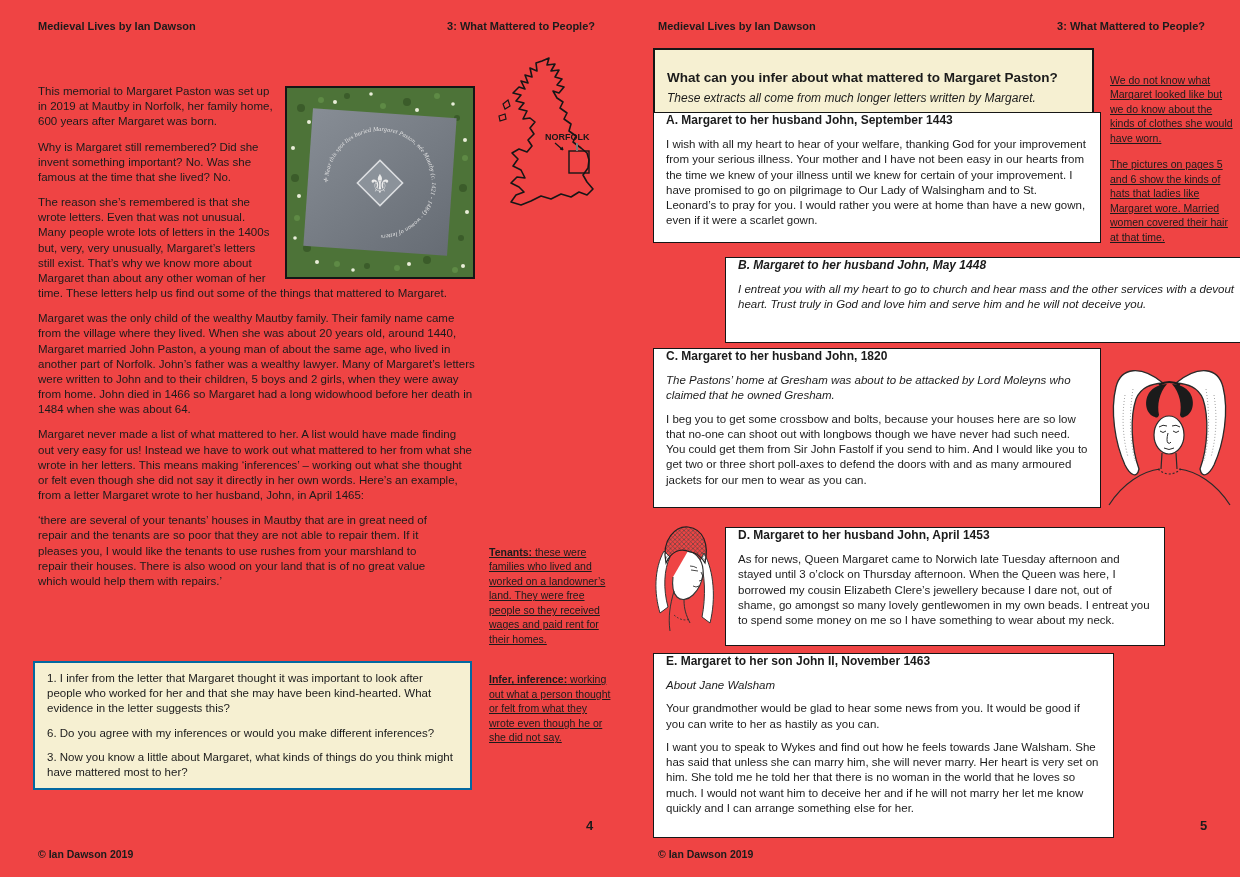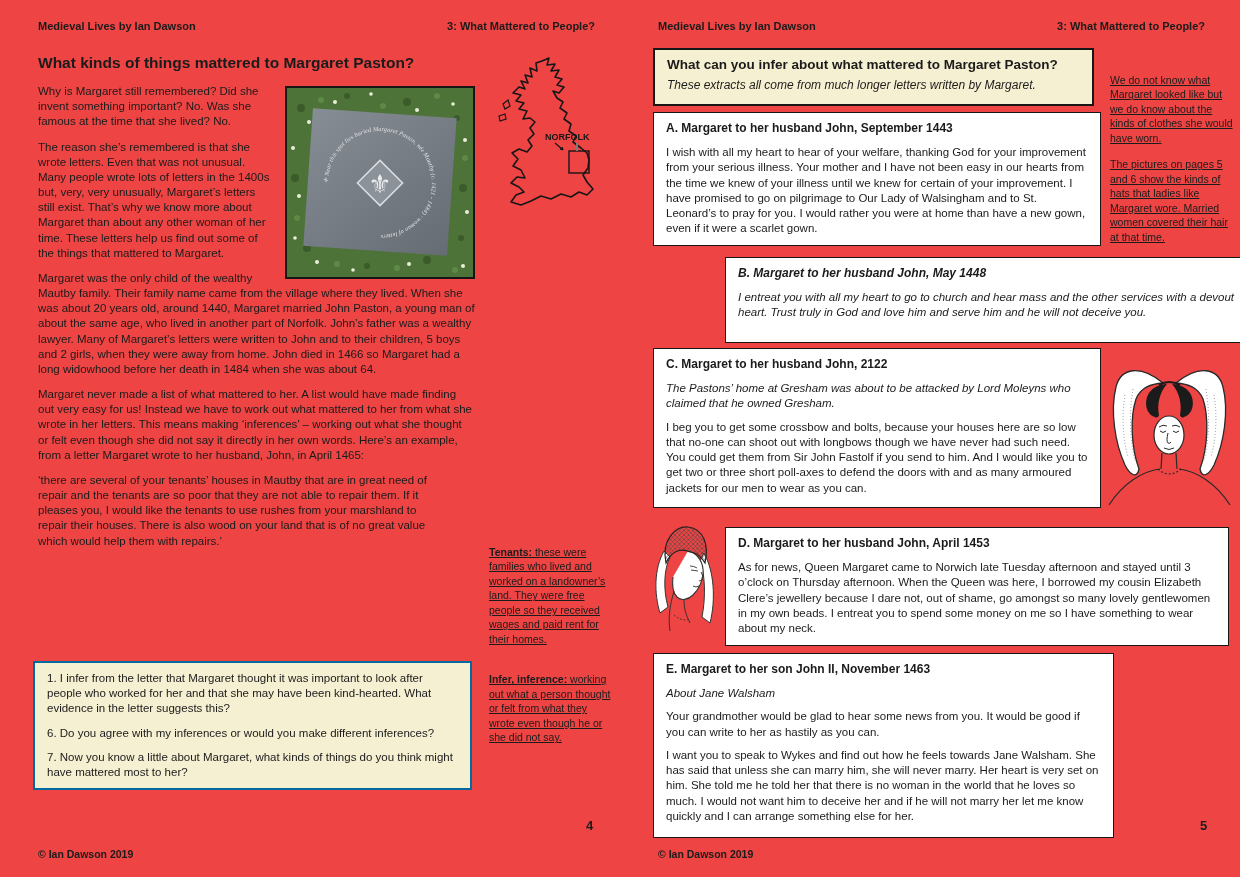--- a/index.html
+++ b/index.html
@@ -31,57 +31,56 @@
 
   .map-wrap { position:absolute; left:489px; top:56px; width:127px; height:158px; }
 
   .margin-note { position:absolute; font-size:10.5px; line-height:1.38;text-decoration:underline; }
   .note-left  { left:489px; top:545px; width:124px; }
   .note-left .note2 { margin-top:26px; }
   .note-right { left:1110px; top:73px; width:126px; }
   .note-right p { margin:0 0 12px 0; }
 
   .intro-box { position:absolute; left:653px; top:48px; width:441px; box-sizing:border-box;
-               background:#f6f0d2; border:2px solid #161616; padding:7px 12px 9px; min-height:58px; }
+               background:#f6f0d2; border:2px solid #161616; padding:20px 12px 9px; min-height:58px; }
   .intro-box h2 { margin:0 0 6px 0; font-size:13.5px; font-weight:bold; }
   .intro-box .sub { font-size:12px;font-style:italic; }
 
   .letter { position:absolute; box-sizing:border-box; background:#ffffff;
-            border:1.5px solid #161616; padding:8px 12px;
+            border:1.5px solid #161616; padding:0 12px;
             font-size:11.5px; line-height:1.33; }
   .letter h3 { margin:0 0 8px 0; font-size:12px; font-weight:bold; }
   .letter p { margin:0 0 8px 0; }
   .letter p:last-child { margin-bottom:0; }
   .italic { font-style:italic; }
 
   .letter-a { left:653px; top:112px; width:448px; min-height:131px; }
   .letter-b { left:725px; top:257px; width:532px; min-height:86px;font-style:italic; }
   .letter-c { left:653px; top:348px; width:448px; min-height:160px; }
-  .letter-d { left:725px; top:527px; width:504px; min-height:119px; }
+  .letter-d { left:725px; top:527px; width:440px; min-height:119px; }
   .letter-e { left:653px; top:653px; width:461px; min-height:185px; }
 
   .hat1 { position:absolute; left:1103px; top:357px; width:133px; height:156px; }
   .hat2 { position:absolute; left:648px;  top:517px; width:75px;  height:122px; }
 
   .pg-num { position:absolute; top:818px; font-size:13px; font-weight:bold; }
   .pg-num-4 { left:586px; } .pg-num-5 { left:1200px; }
   .footer { position:absolute; top:848px; font-size:10.5px; font-weight:bold; }
   .footer-l { left:38px; } .footer-r { left:658px; }
 </style>
 </head>
 <body>
 
 <div class="canvas">
 
   <div class="hdr hdr-left-page">
     <span>Medieval Lives by Ian Dawson</span>
     <span>3:  What Mattered to People?</span>
   </div>
 
-  <h1 class="page-title">What kinds of things mattered to Margaret Paston?</h1>
 
   <div class="left-flow body-text">
     <div class="photo-frame">
       <svg width="186" height="189" viewBox="0 0 186 189">
         <defs>
           <linearGradient id="slateGrad" x1="0" y1="0" x2="1" y2="1">
             <stop offset="0" stop-color="#878d95"></stop>
               <stop offset="1" stop-color="#666c74"></stop>
           </linearGradient>
           <path id="circPath" d="M93,95 m-52,0 a52,52 0 1,1 104,0 a52,52 0 1,1 -104,0"></path>
@@ -129,20 +128,21 @@
         <g transform="rotate(4 93 94)">
           <rect x="21" y="25" width="144" height="138" fill="url(#slateGrad)"></rect>
         </g>
         <rect x="77" y="79" width="32" height="32" transform="rotate(45 93 95)" fill="#8b929a" stroke="#dcdee1" stroke-width="1.5"></rect>
         <text x="93" y="105" text-anchor="middle" font-size="26" fill="#ececec">⚜</text>
         <text font-size="6" font-family="Liberation Serif, serif" font-style="italic" fill="#e6e6e6" letter-spacing="0.2">
           <textPath href="#circPath" xlink:href="#circPath">✛ Near this spot lies buried Margaret Paston, née Mautby (c. 1421 - 1484) · woman of letters</textPath>
         </text>
       </svg>
     </div>
+    <p>This memorial to Margaret Paston was set up in 2019 at Mautby in Norfolk, her family home, 600 years after Margaret was born.</p>
     <p>Why is Margaret still remembered? Did she invent something important? No. Was she famous at the time that she lived? No.</p>
     <p>The reason she’s remembered is that she wrote letters. Even that was not unusual. Many people wrote lots of letters in the 1400s but, very, very unusually, Margaret’s letters still exist. That’s why we know more about Margaret than about any other woman of her time. These letters help us find out some of the things that mattered to Margaret.</p>
     <p>Margaret was the only child of the wealthy Mautby family. Their family name came from the village where they lived. When she was about 20 years old, around 1440, Margaret married John Paston, a young man of about the same age, who lived in another part of Norfolk. John’s father was a wealthy lawyer. Many of Margaret’s letters were written to John and to their children, 5 boys and 2 girls, when they were away from home. John died in 1466 so Margaret had a long widowhood before her death in 1484 when she was about 64.</p>
     <p>Margaret never made a list of what mattered to her. A list would have made finding out very easy for us! Instead we have to work out what mattered to her from what she wrote in her letters. This means making ‘inferences’ – working out what she thought or felt even though she did not say it directly in her own words. Here’s an example, from a letter Margaret wrote to her husband, John, in April 1465:</p>
     <p class="quote">‘there are several of your tenants’ houses in Mautby that are in great need of repair and the tenants are so poor that they are not able to repair them. If it pleases you, I would like the tenants to use rushes from your marshland to repair their houses. There is also wood on your land that is of no great value which would help them with repairs.’</p>
   </div>
 
   <div class="map-wrap">
     <svg width="127" height="158" viewBox="0 0 127 158">
       <path d="M53,5 L60,2 L58,9 L66,8 L62,15 L70,14 L66,21 L73,23 L68,29 L75,31 L70,37 L64,35 L68,42 L74,46 L71,52 L78,57 L75,63 L82,68 L80,75 L87,80 L84,86 L92,92 L98,97 L100,104 L99,112 L94,119 L98,126 L104,133 L98,139 L90,136 L82,141 L72,138 L62,143 L52,140 L42,145 L32,149 L22,146 L27,139 L35,136 L30,131 L22,127 L28,121 L36,122 L32,114 L24,110 L29,103 L23,97 L30,93 L38,96 L43,90 L39,84 L45,78 L41,72 L46,66 L41,62 L34,63 L38,55 L30,53 L35,47 L27,45 L32,39 L24,37 L30,31 L36,33 L32,25 L39,27 L36,19 L43,21 L41,12 L48,15 L47,7 Z" fill="none" stroke="#161616" stroke-width="1.6" stroke-linejoin="round"></path>
@@ -155,21 +155,21 @@
   </div>
 
   <div class="margin-note note-left">
     <span class="note"><b>Tenants:</b><span> these were families who lived and worked on a landowner’s land. They were free people so they received wages and paid rent for their homes.</span></span>
     <div class="note2"><b>Infer, inference:</b><span> working out what a person thought or felt from what they wrote even though he or she did not say.</span></div>
   </div>
 
   <div class="q-box">
     <p>1. I infer from the letter that Margaret thought it was important to look after people who worked for her and that she may have been kind-hearted. What evidence in the letter suggests this?</p>
     <p>6. Do you agree with my inferences or would you make different inferences?</p>
-    <p>7. Now you know a little about Margaret, what kinds of things do you think might have mattered most to her?</p>
+    <p>3. Now you know a little about Margaret, what kinds of things do you think might have mattered most to her?</p>
   </div>
 
   <div class="pg-num pg-num-4">4</div>
   <div class="footer footer-l">© Ian Dawson 2019</div>
 
   <div class="hdr hdr-right-page">
     <span>Medieval Lives by Ian Dawson</span>
     <span>3:  What Mattered to People?</span>
   </div>
 
@@ -187,21 +187,21 @@
     <h3>A. Margaret to her husband John, September 1443</h3>
     <p>I wish with all my heart to hear of your welfare, thanking God for your improvement from your serious illness. Your mother and I have not been easy in our hearts from the time we knew of your illness until we knew for certain of your improvement. I have promised to go on pilgrimage to Our Lady of Walsingham and to St. Leonard’s to pray for you. I would rather you were at home than have a new gown, even if it were a scarlet gown.</p>
   </div>
 
   <div class="letter letter-b">
     <h3>B. Margaret to her husband John, May 1448</h3>
     <p>I entreat you with all my heart to go to church and hear mass and the other services with a devout heart. Trust truly in God and love him and serve him and he will not deceive you.</p>
   </div>
 
   <div class="letter letter-c">
-    <h3>C. Margaret to her husband John, 2122</h3>
+    <h3>C. Margaret to her husband John, 1820</h3>
     <p class="italic">The Pastons’ home at Gresham was about to be attacked by Lord Moleyns who claimed that he owned Gresham.</p>
     <p>I beg you to get some crossbow and bolts, because your houses here are so low that no-one can shoot out with longbows though we have never had such need. You could get them from Sir John Fastolf if you send to him. And I would like you to get two or three short poll-axes to defend the doors with and as many armoured jackets for our men to wear as you can.</p>
   </div>
 
   <div class="hat1">
     <svg width="133" height="156" viewBox="0 0 133 156">
       <g fill="none" stroke="#2a2a2a" stroke-width="1.3">
         <path d="M60,26 C38,8 18,10 13,30 C7,54 12,86 22,108 C27,118 34,122 36,112 C28,90 27,60 33,42 C38,30 48,27 60,26 Z" fill="#ffffff"></path>
         <path d="M73,26 C95,8 115,10 120,30 C126,54 121,86 111,108 C106,118 99,122 97,112 C105,90 106,60 100,42 C95,30 85,27 73,26 Z" fill="#ffffff"></path>
       </g>

